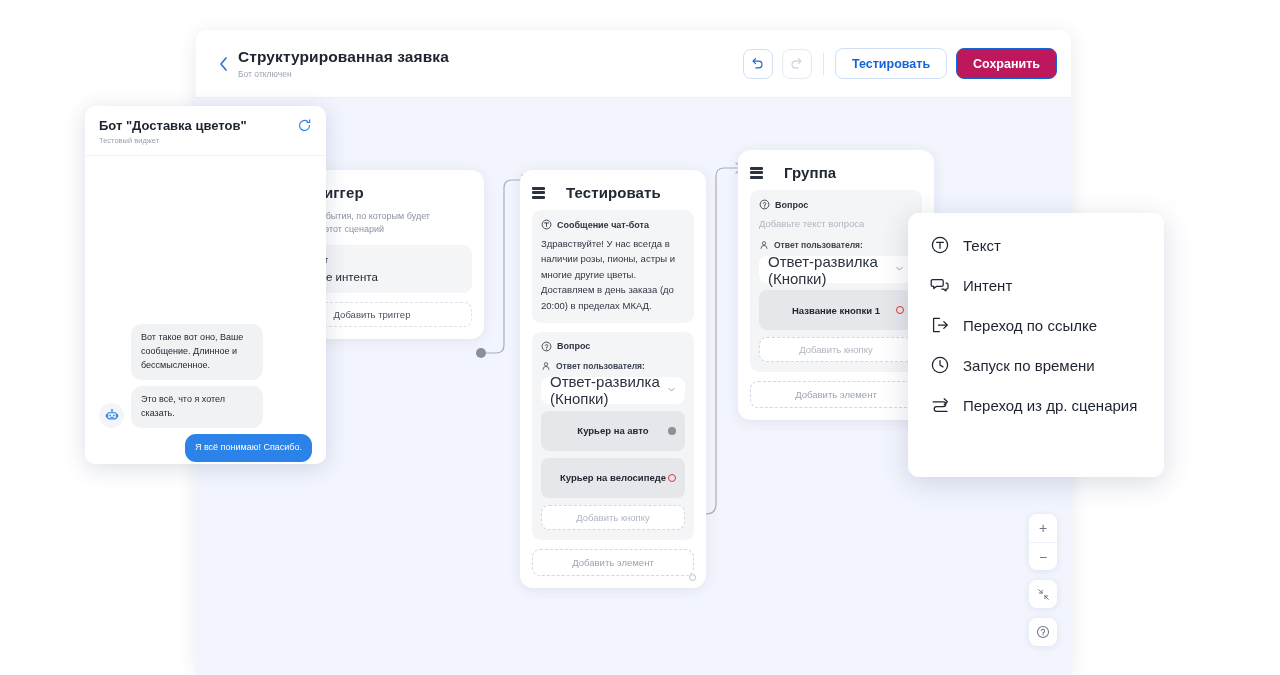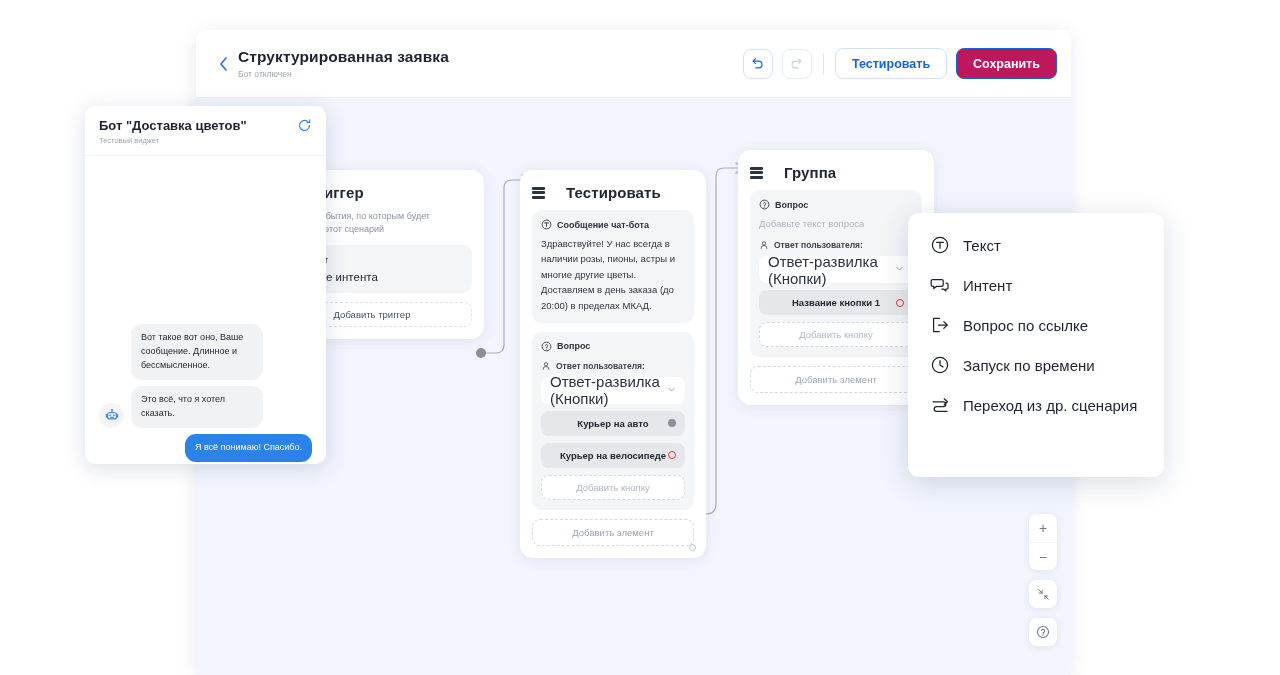--- a/index.html
+++ b/index.html
@@ -83,21 +83,21 @@
   .subhead span { font-size: 8.5px; font-weight: 700; color: #3b4452; }
 
   .select {
     background: #fff; border-radius: 8px; height: 27px; display: flex;
     align-items: center; padding: 0 9px; font-size: 15px; color: #2b3240;
     cursor: pointer;
   }
   .select .chev { margin-left: auto; color: #8b94a4; font-size: 9px; }
 
   .opt-btn {
-    position: relative; background: #e6e7ea; border-radius: 8px; height: 25px;
+    position: relative; background: #e6e7ea; border-radius: 8px; height: 40px;
     display: flex; align-items: center; justify-content: center;
     font-size: 9.5px; font-weight: 700; color: #222934; margin-top: 7px; cursor: pointer;
   }
   .opt-btn .dot-out {
     position: absolute; right: 9px; width: 8px; height: 8px; border-radius: 50%;
     border: 1.4px solid #e0343c;
   }
   .opt-btn .dot-grey {
     position: absolute; right: 9px; width: 8px; height: 8px; border-radius: 50%;
     background: #8b8f98;
@@ -448,21 +448,21 @@
     </div>
 
     <div class="ctxitem">
       <span class="ctxicon">
         <svg width="20" height="20" viewBox="0 0 20 20">
           <path d="M9.4 3.4 H3.6 V16.6 H9.4" fill="none" stroke="#1d2430" stroke-width="1.25" stroke-linecap="round" stroke-linejoin="round"></path>
           <path d="M8.4 10 H17" fill="none" stroke="#1d2430" stroke-width="1.25" stroke-linecap="round"></path>
           <path d="M13.8 6.6 L17.2 10 L13.8 13.4" fill="none" stroke="#1d2430" stroke-width="1.25" stroke-linecap="round" stroke-linejoin="round"></path>
         </svg>
       </span>
-      <span class="lbl">Вопрос по ссылке</span>
+      <span class="lbl">Переход по ссылке</span>
     </div>
 
     <div class="ctxitem">
       <span class="ctxicon">
         <svg width="20" height="20" viewBox="0 0 20 20">
             <circle cx="10" cy="10" r="7.6" fill="none" stroke="#1d2430" stroke-width="1.25"></circle>
             <path d="M10 5.6 V10 L13 11.9" fill="none" stroke="#1d2430" stroke-width="1.25" stroke-linecap="round" stroke-linejoin="round"></path>
           </svg>
       </span>
       <span class="lbl">Запуск по времени</span>

